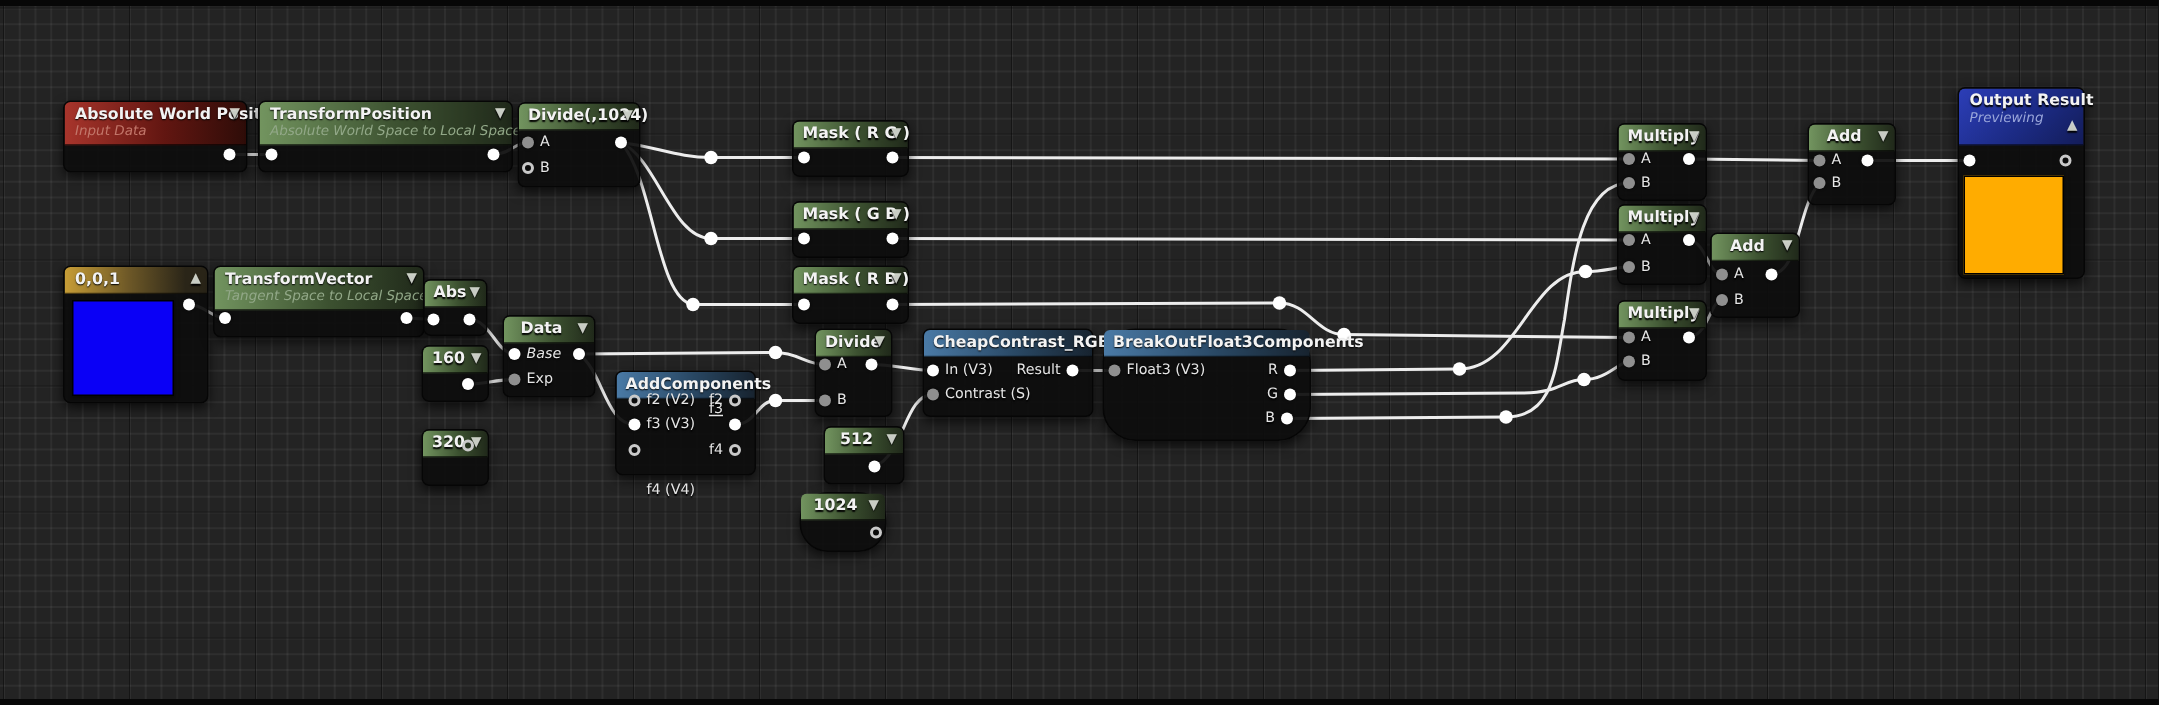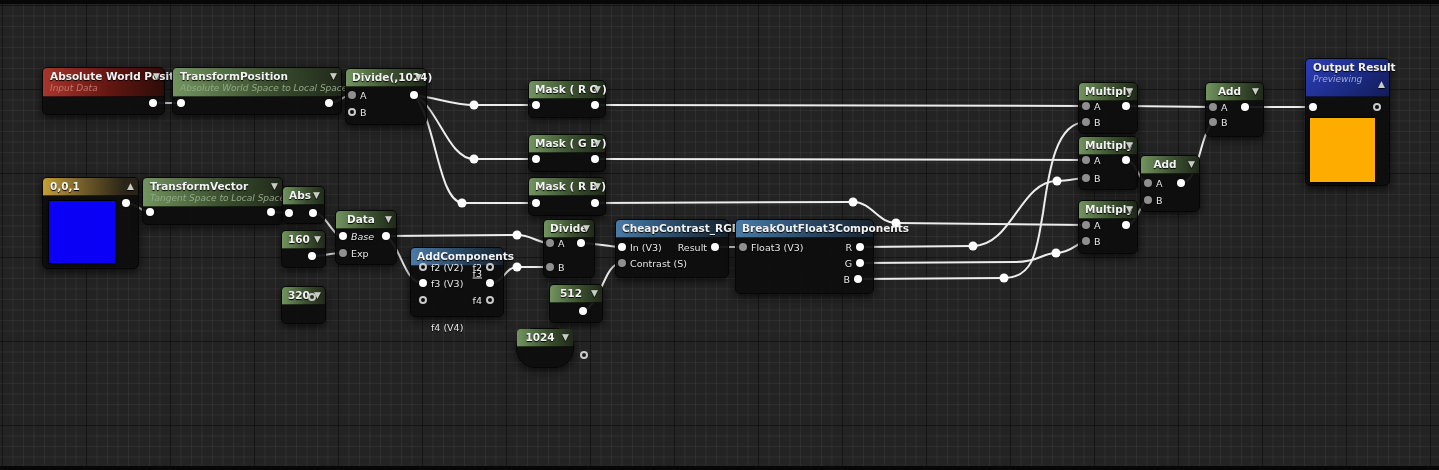--- a/index.html
+++ b/index.html
@@ -219,39 +219,39 @@
       <div class="pin dim" style="left: 550px; top: 263px;"></div>
       <span class="pinlabel" style="top: 263px; left: 558px;">B</span>
       <div class="pin filled" style="left: 581px; top: 239px;"></div>
       <div class="node s-green" style="left: 549px; top: 280px; width: 52px; height: 37px;">
         <div class="hdr center">
           <span class="title">512</span>
           <span class="arrow">▼</span>
         </div>
       </div>
       <div class="pin filled" style="left: 583px; top: 307px;"></div>
-      <div class="node s-green" style="left: 516px; top: 324px; width: 56px; height: 38px; border-radius: 19px;">
+      <div class="node s-green" style="left: 533px; top: 324px; width: 56px; height: 38px; border-radius: 19px;">
         <div class="hdr center">
           <span class="title">1024</span>
           <span class="arrow">▼</span>
         </div>
       </div>
       <div class="pin hollow" style="left: 584px; top: 351px;"></div>
       <div class="node s-blue" style="left: 615px; top: 215px; width: 112px; height: 57px;">
         <div class="hdr center">
           <span class="title">CheapContrast_RGB</span>
         </div>
       </div>
       <div class="pin filled" style="left: 622px; top: 243px;"></div>
       <span class="pinlabel" style="top: 243px; left: 630px;">In (V3)</span>
       <div class="pin dim" style="left: 622px; top: 259px;"></div>
       <span class="pinlabel" style="top: 259px; left: 630px;">Contrast (S)</span>
       <div class="pin filled" style="left: 715px; top: 243px;"></div>
       <span class="pinlabel" style="top: 243px; right: 732px;">Result</span>
-      <div class="node s-blue" style="left: 735px; top: 215px; width: 137px; height: 73px;">
+      <div class="node s-blue" style="left: 735px; top: 215px; width: 137px; height: 73px; border-radius: 22px;">
         <div class="hdr center">
           <span class="title">BreakOutFloat3Components</span>
         </div>
       </div>
       <div class="pin dim" style="left: 743px; top: 243px;"></div>
       <span class="pinlabel" style="top: 243px; left: 751px;">Float3 (V3)</span>
       <div class="pin filled" style="left: 860px; top: 243px;"></div>
       <span class="pinlabel" style="top: 243px; right: 587px;">R</span>
       <div class="pin filled" style="left: 860px; top: 259px;"></div>
       <span class="pinlabel" style="top: 259px; right: 587px;">G</span>

